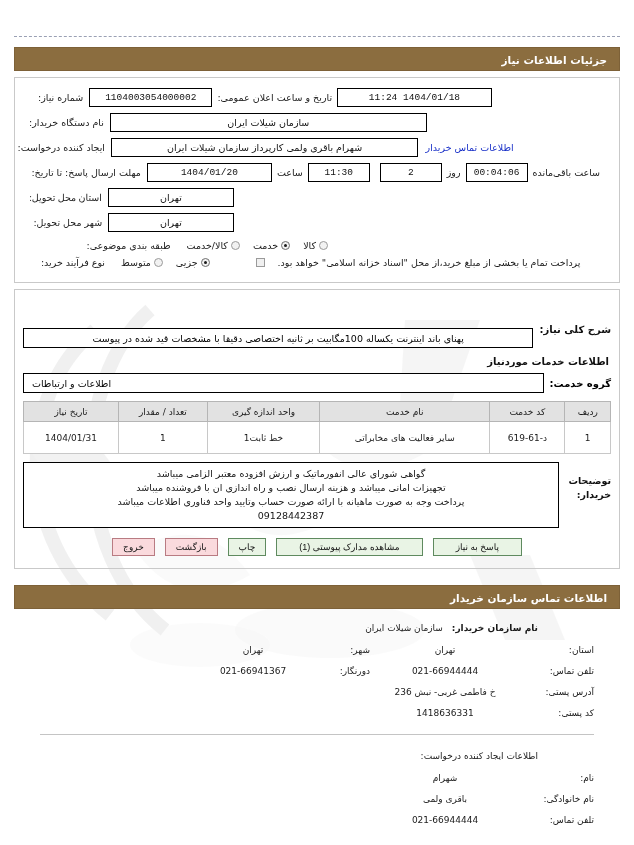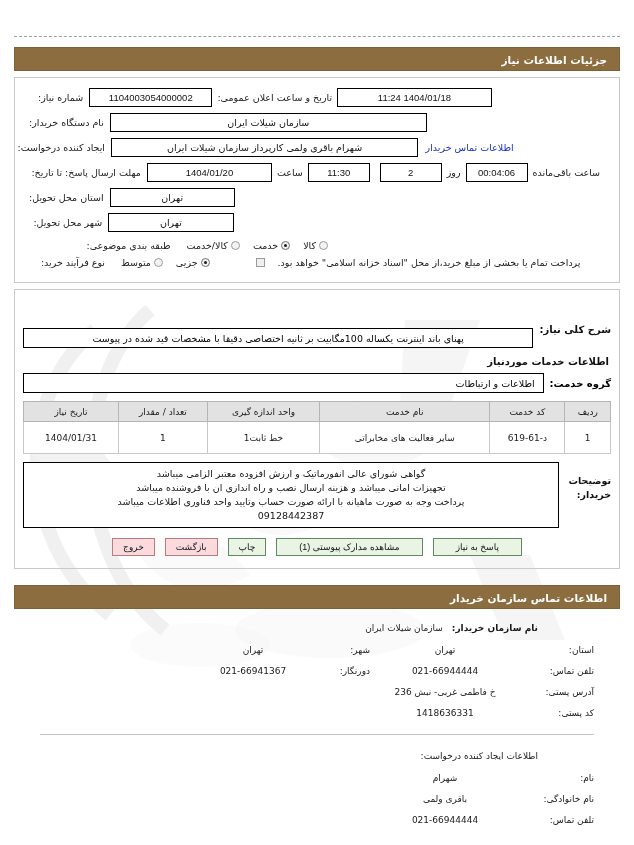--- a/index.html
+++ b/index.html
@@ -85,21 +85,21 @@
     height: 19px;
     line-height: 18px;
     font-size: 9.5px;
     color: #111;
     padding: 0 6px;
     text-align: center;
     overflow: hidden;
     white-space: nowrap;
   }
 
-  .box.num { font-family: Liberation Sans, sans-serif; }
+  .box.num { font-family: Liberation Mono, monospace; }
 
   .link {
     color: #1a31c8;
     font-size: 9.5px;
     text-decoration: none;
     cursor: pointer;
     white-space: nowrap;
   }
 
   .spacer-lbl { font-size: 9.5px; color: #1a1a1a; padding: 0 5px; white-space: nowrap; }
@@ -157,21 +157,21 @@
   .sub-title {
     font-size: 10px; font-weight: bold; color: #111;
     text-align: right; margin: 8px 2px 6px 0;
   }
 
   .group-wrap { display: flex; align-items: center; margin-bottom: 8px; }
   .group-lbl { font-size: 10px; font-weight: bold; white-space: nowrap; padding-left: 6px; }
   .group-box {
     flex: 1; border: 1px solid #000; background: #fff;
     height: 20px; line-height: 19px; font-size: 9.5px;
-    padding: 0 8px; text-align: right; white-space: nowrap; overflow: hidden;
+    padding: 0 8px; text-align: left; white-space: nowrap; overflow: hidden;
   }
 
   
   table.items {
     width: 100%;
     border-collapse: collapse;
     font-size: 9px;
     background: #fff;
     margin-bottom: 8px;
   }
@@ -333,21 +333,21 @@
       <div style="width:10px"></div>
       <div class="box num" style="width:62px;">11:30</div>
       <div class="spacer-lbl">ساعت</div>
       <div class="box num" style="width:125px;">1404/01/20</div>
       <div class="lbl" style="width:88px; text-align:right; padding-right:6px; line-height:11px;">مهلت ارسال پاسخ: تا تاریخ:</div>
     </div>
 
     <div class="row">
       <div style="width:392px"></div>
       <div class="box" style="width:130px;">تهران</div>
-      <div class="lbl" style="width:88px; text-align:center; padding-right:6px;">استان محل تحویل:</div>
+      <div class="lbl" style="width:88px; text-align:center; padding-right:6px;font-family:Liberation Serif, serif;">استان محل تحویل:</div>
     </div>
 
     <div class="row">
       <div style="width:392px"></div>
       <div class="box" style="width:130px;">تهران</div>
       <div class="lbl" style="width:88px; text-align:right; padding-right:6px;">شهر محل تحویل:</div>
     </div>
 
     <div class="row" style="margin-top:8px;">
       <div style="width:280px"></div>

